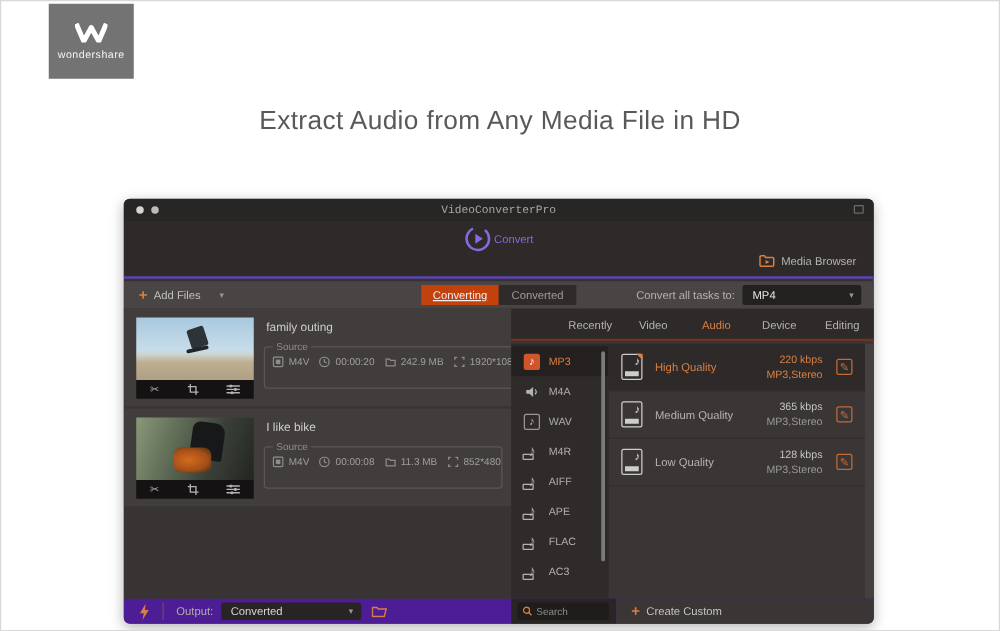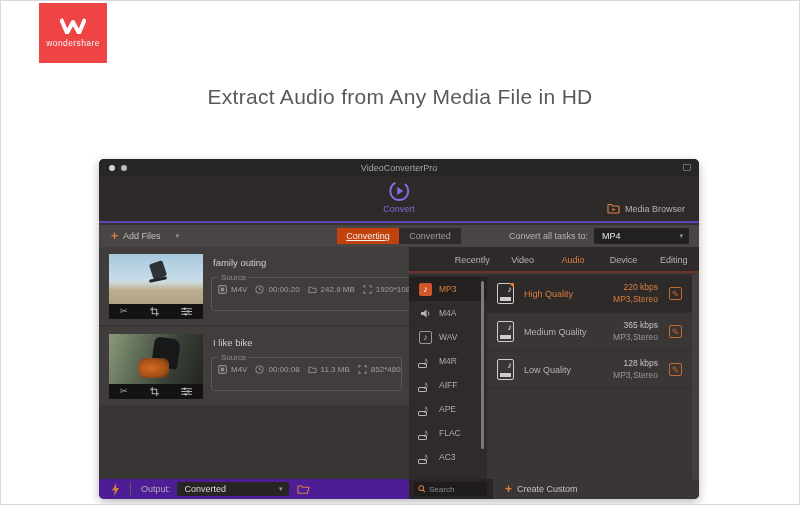--- a/index.html
+++ b/index.html
@@ -2,46 +2,46 @@
 <html><head>
 <meta charset="utf-8">
 <style>
   * { margin:0; padding:0; box-sizing:border-box; }
   body { background:#f2f2f2; font-family:"Liberation Sans", sans-serif; }
   .page { position:relative; width:800px; height:505px; background:#ffffff;
           border:1px solid #d9d9d9; overflow:hidden; }
 
   
   .logo { position:absolute; left:38px; top:2px; width:68px; height:60px;
-          background:#ef4444; display:flex; flex-direction:column;
+          background:#737373; display:flex; flex-direction:column;
           align-items:center; justify-content:center; gap:4px; }
   .logo-mark { width:26px; height:16px; }
   .logo-text { color:#f5f5f5; font-size:8.5px; letter-spacing:.4px; }
 
   
   .headline { position:absolute; left:0; right:0; top:84px; text-align:center;
               font-size:21px; color:#595959; font-weight:500; letter-spacing:.3px; }
 
   
   .window { position:absolute; left:98px; top:158px; width:600px; height:340px;
             border-radius:5px; overflow:hidden; box-shadow:0 3px 10px rgba(0,0,0,.28);
             background:#363232; font-size:9px; }
 
-  .titlebar { position:absolute; left:0; top:0; right:0; height:18px; background:#282525; }
+  .titlebar { position:absolute; left:0; top:0; right:0; height:18px; background:#282525;font-family:Liberation Mono, monospace; }
   .dot { position:absolute; top:6px; width:6px; height:6px; border-radius:50%; background:#d6d3d3; }
   .dot.d1 { left:10px; } .dot.d2 { left:22px; background:#bdbaba; }
   .win-title { position:absolute; left:0; right:0; top:4px; text-align:center;
                color:#a8a5a5; font-size:9px; }
   .tb-right-icon { position:absolute; right:8px; top:5px; width:8px; height:7px;
                    border:1px solid #6f6b6b; border-radius:1px; }
 
   .header { position:absolute; left:0; top:18px; right:0; height:46px; background:#2e2a2a;
             border-bottom:2px solid #5f43b8; }
   .convert-nav { position:absolute; left:50%; transform:translateX(-50%); top:3px;
-                 display:flex; flex-direction:column; align-items:center; gap:2px; }
+                 display:flex; flex-direction:row; align-items:center; gap:2px; }
   .convert-label { color:#8a68dd; font-size:9px; }
   .media-browser { position:absolute; right:14px; top:26px; display:flex; align-items:center;
                    gap:5px; color:#b5b2b2; font-size:9px; cursor:default; }
 
   .toolbar { position:absolute; left:0; top:66px; right:0; height:22px; background:#4a4545;
              display:flex; align-items:center; }
   .add-files { display:flex; align-items:center; gap:5px; margin-left:12px; color:#c2bfbf; }
   .plus { color:#d97f41; font-size:12px; font-weight:bold; line-height:1; }
   .caret { color:#9a9797; font-size:7px; }
   .add-caret { margin-left:10px; }

